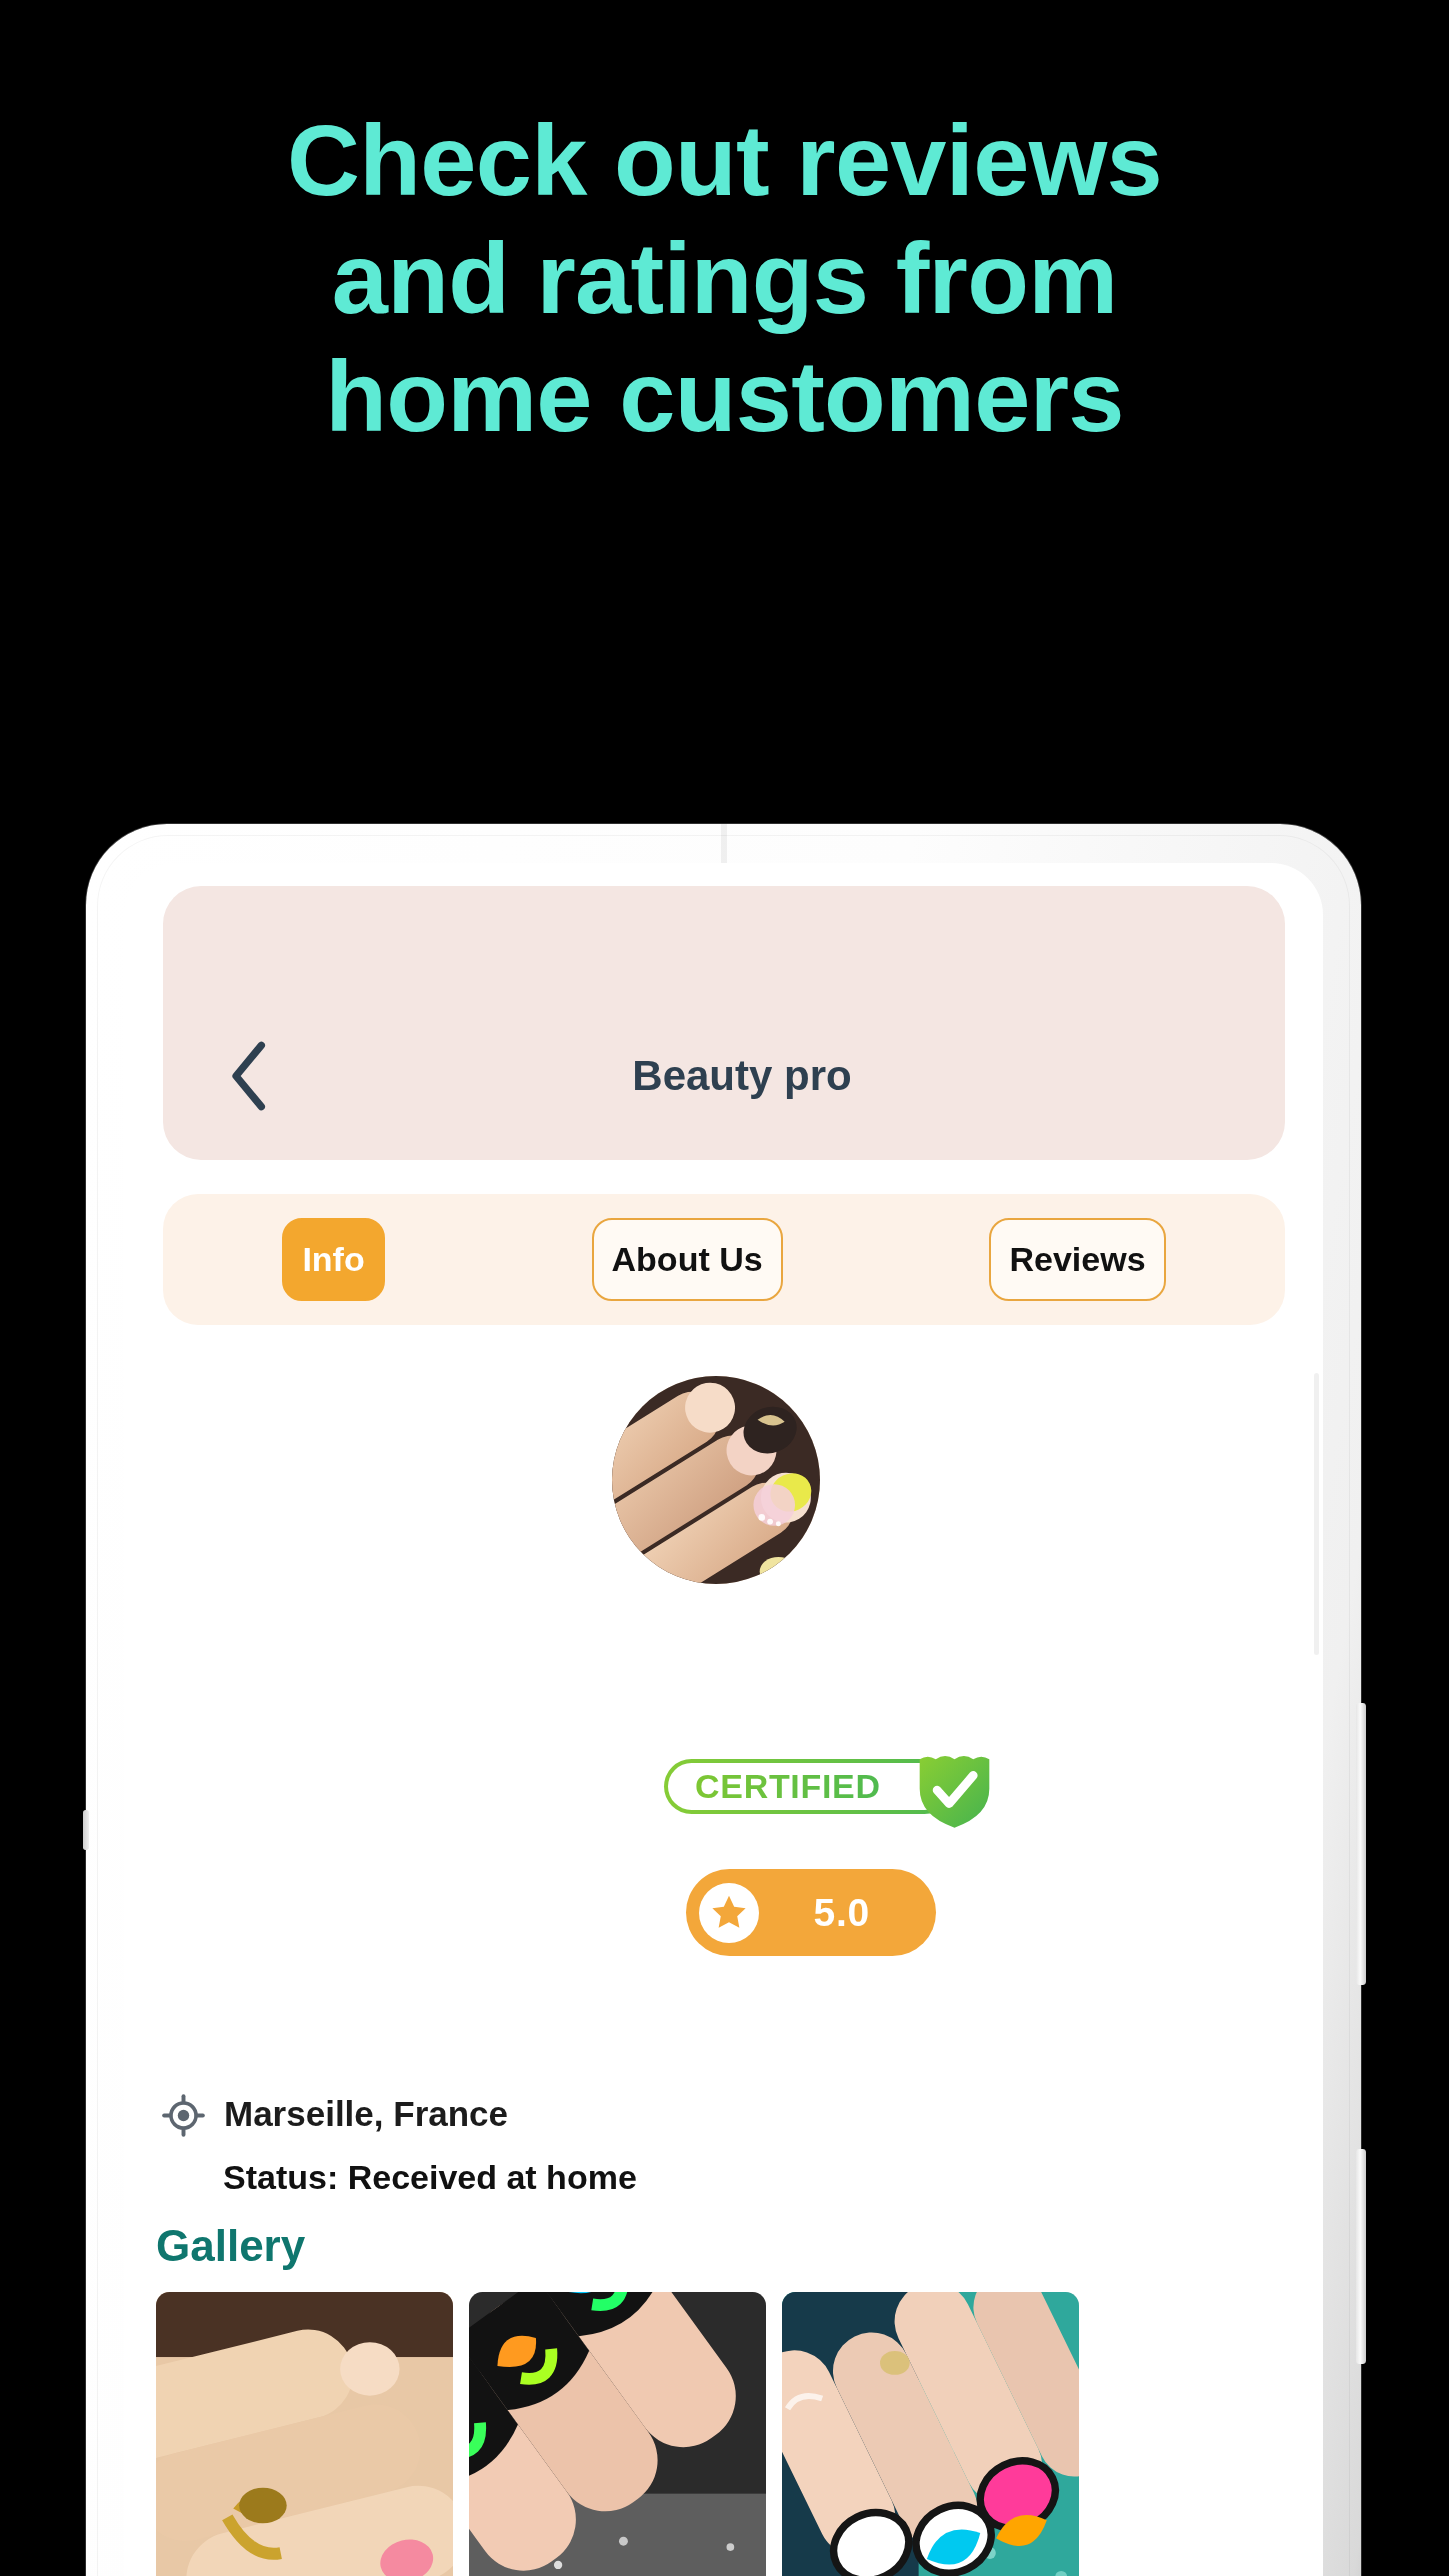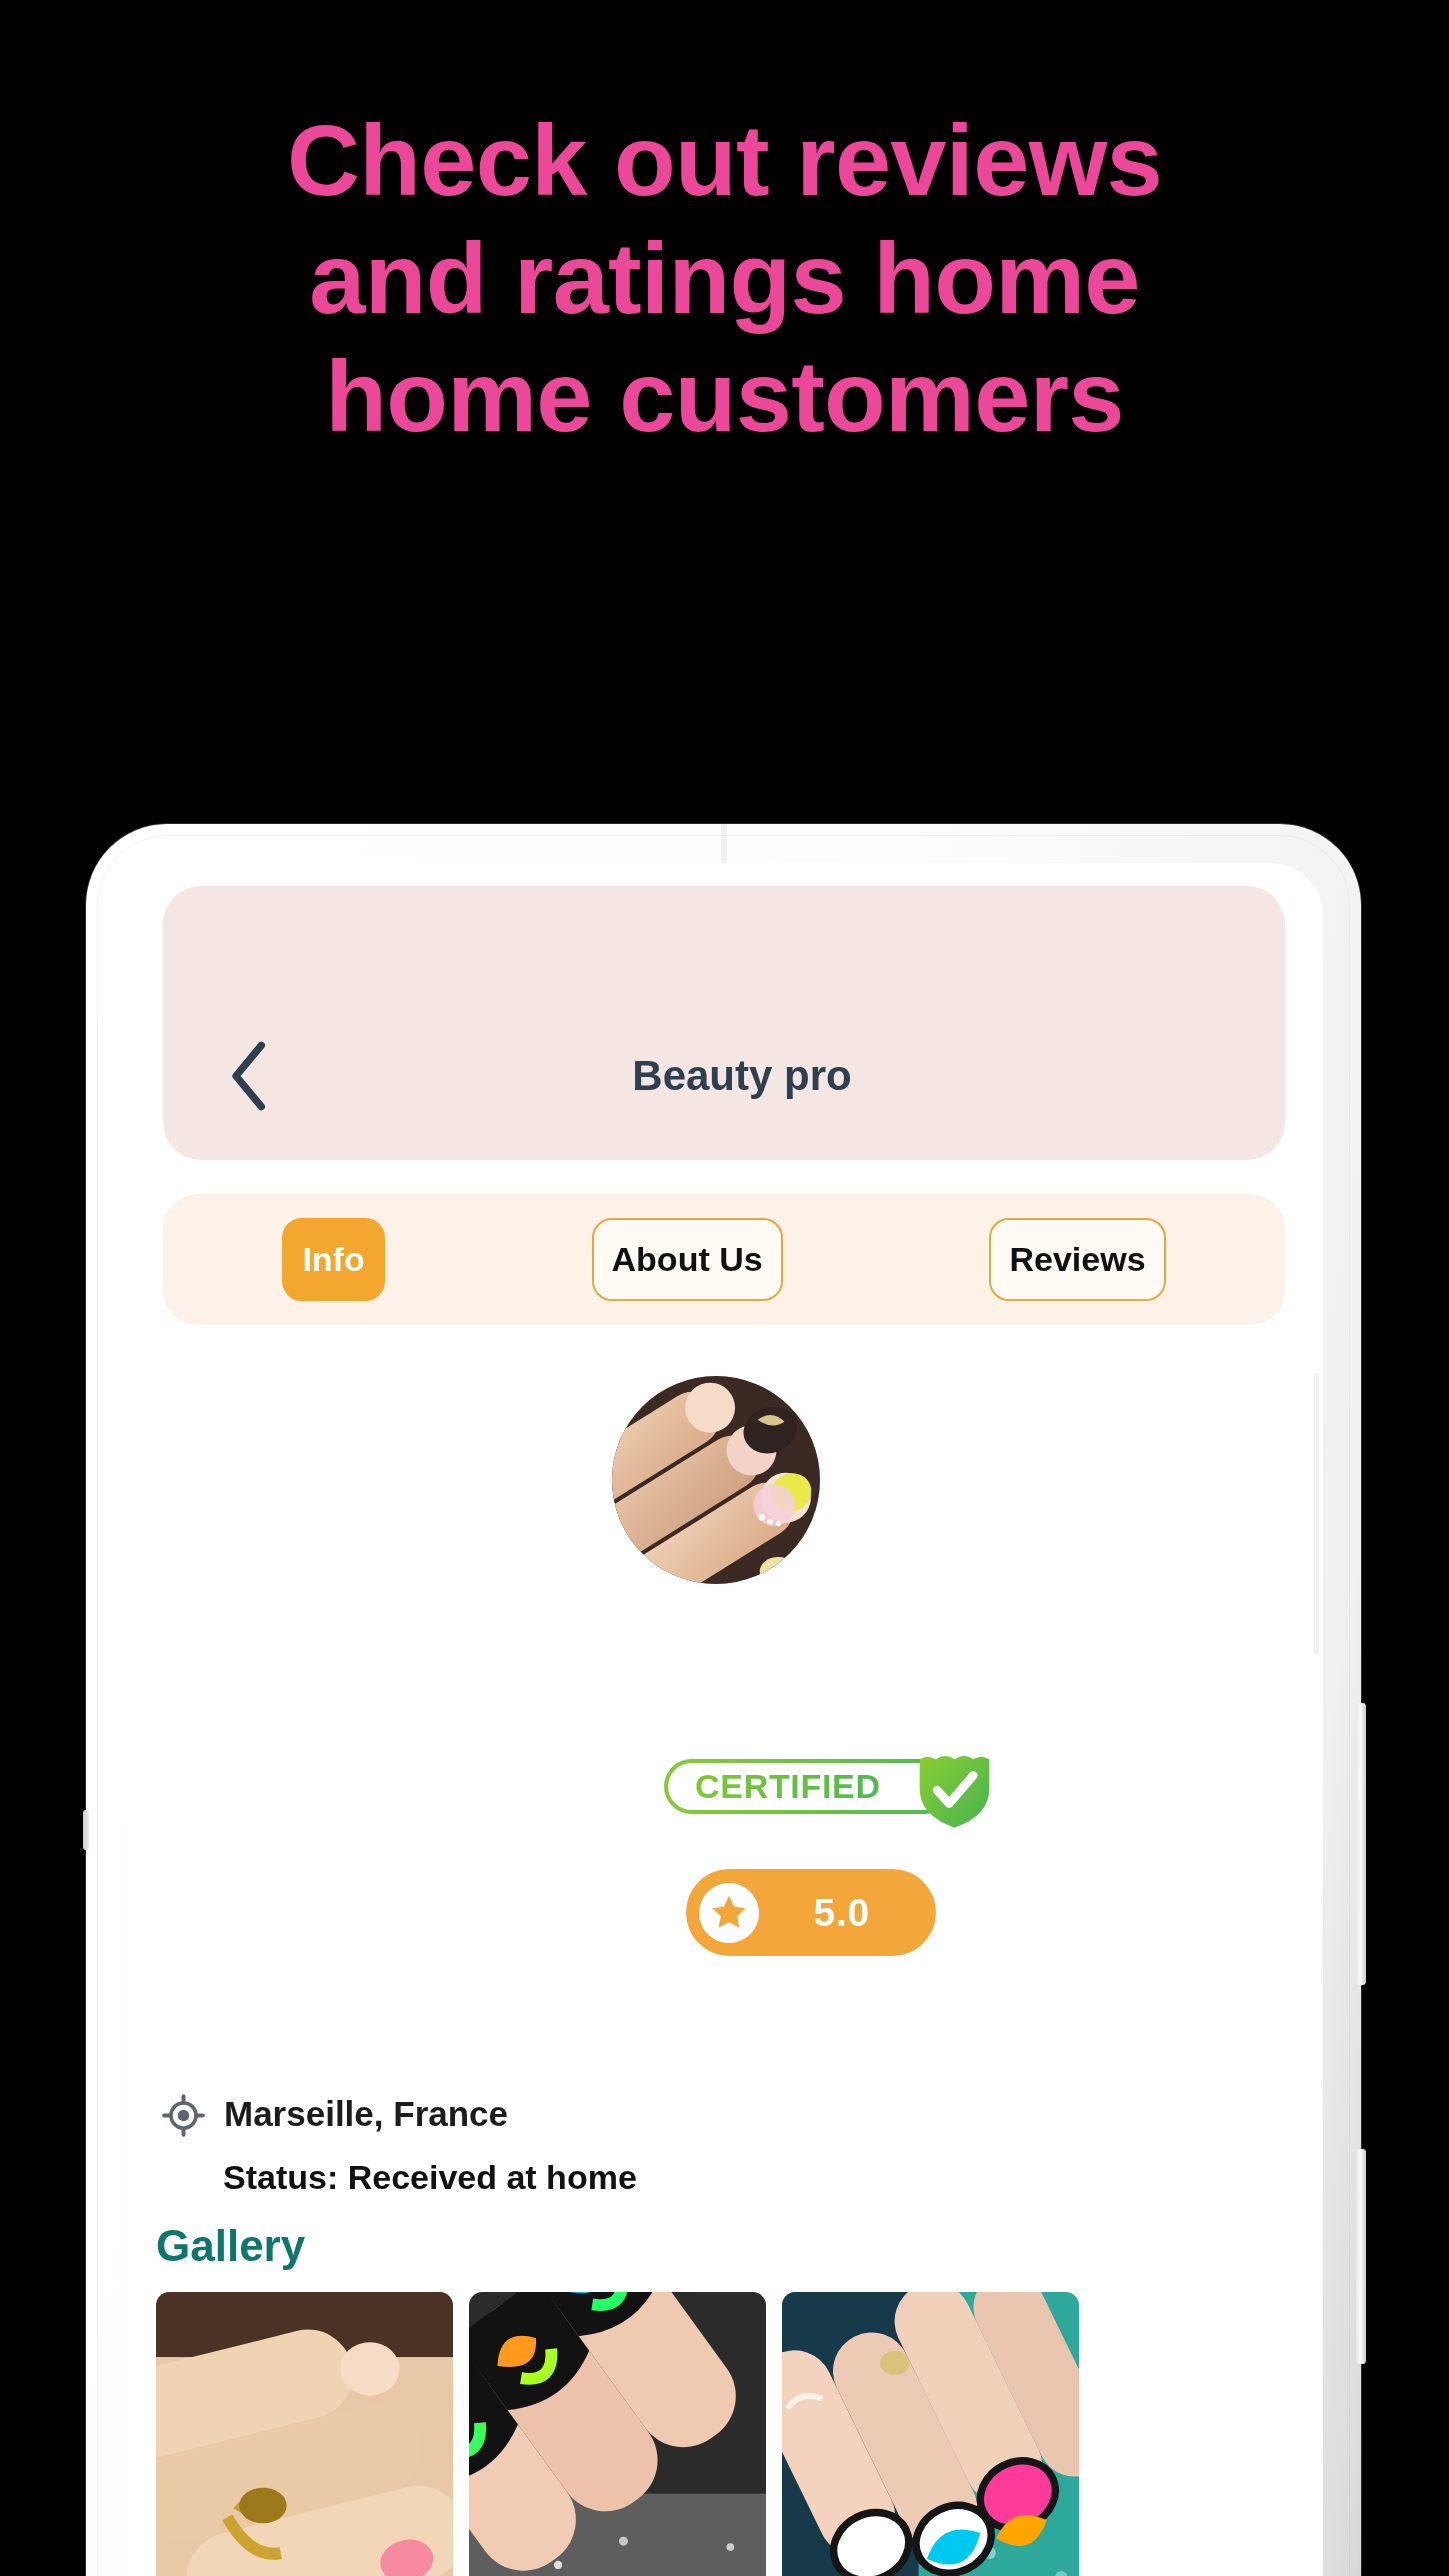--- a/index.html
+++ b/index.html
@@ -15,21 +15,21 @@
     position: relative;
   }
 
   
   .headline {
     position: absolute;
     top: 101px;
     left: 0;
     width: 1449px;
     text-align: center;
-    color: #ec4899;
+    color: #5eead4;
     font-family: "Liberation Sans", sans-serif;
     font-weight: bold;
     font-size: 101px;
     line-height: 1.17;
     letter-spacing: -0.7px;
   }
   .headline-line { display: block; white-space: nowrap; }
 
   
   .phone {
@@ -382,21 +382,21 @@
     height: 282px;
     background: rgba(0,0,0,0.06);
     border-radius: 2.7px;
   }
 </style>
 </head>
 <body>
 
 <div class="headline">
   <span class="headline-line">Check out reviews</span>
-  <span class="headline-line">and ratings home</span>
+  <span class="headline-line">and ratings from</span>
   <span class="headline-line">home customers</span>
 </div>
 
 <div class="phone">
   <div class="phone-inner-ring"></div>
   <div class="phone-antenna"></div>
   <div class="phone-top-seam"></div>
   <div class="btn-right-volume"></div>
   <div class="btn-right-power"></div>
   <div class="btn-left-small"></div>

